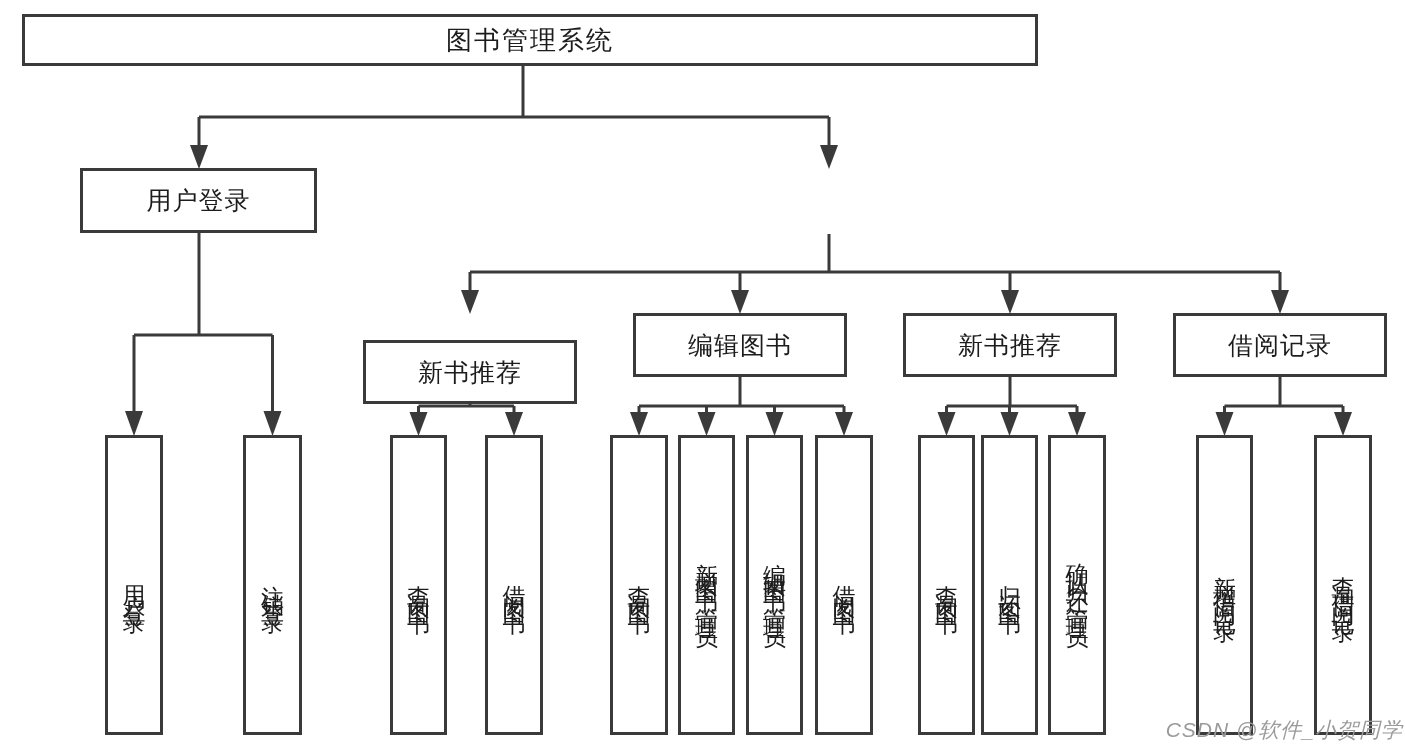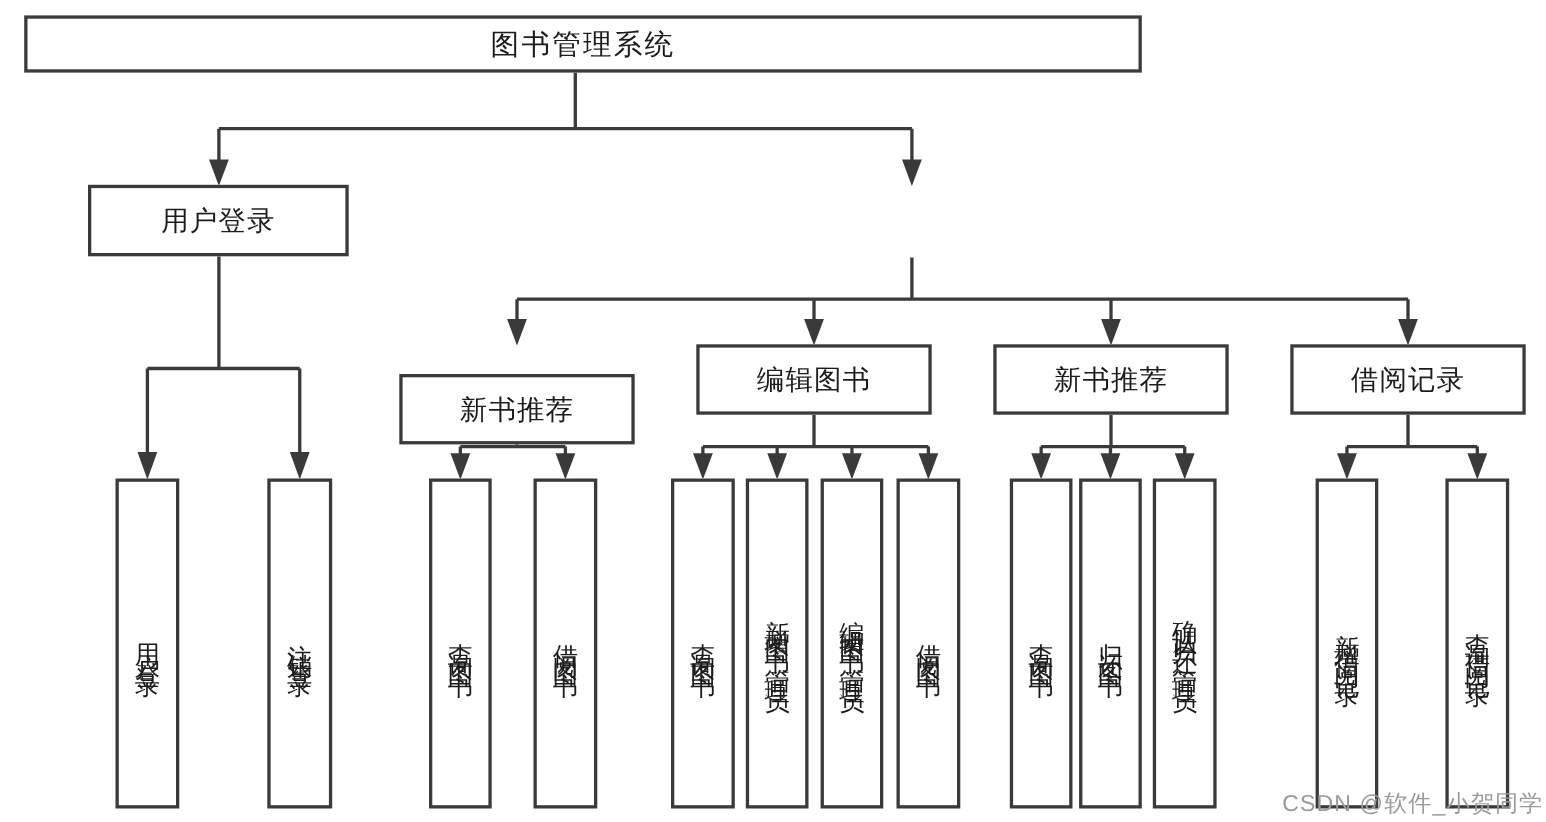--- a/index.html
+++ b/index.html
@@ -61,20 +61,21 @@
     white-space: nowrap;
   }
   .watermark {
     position: absolute;
     top: 716px;
     right: 2px;
     font-size: 21px;
     letter-spacing: 1px;
     color: #9a9a9a;
     white-space: nowrap;
+    font-style: italic;
   }
 </style>
 </head>
 <body>
 
 <div class="diagram-canvas">
 
   <svg class="connectors" viewBox="0 0 1405 747">
     <g stroke="#3a3a3a" stroke-width="3" fill="none">
 

